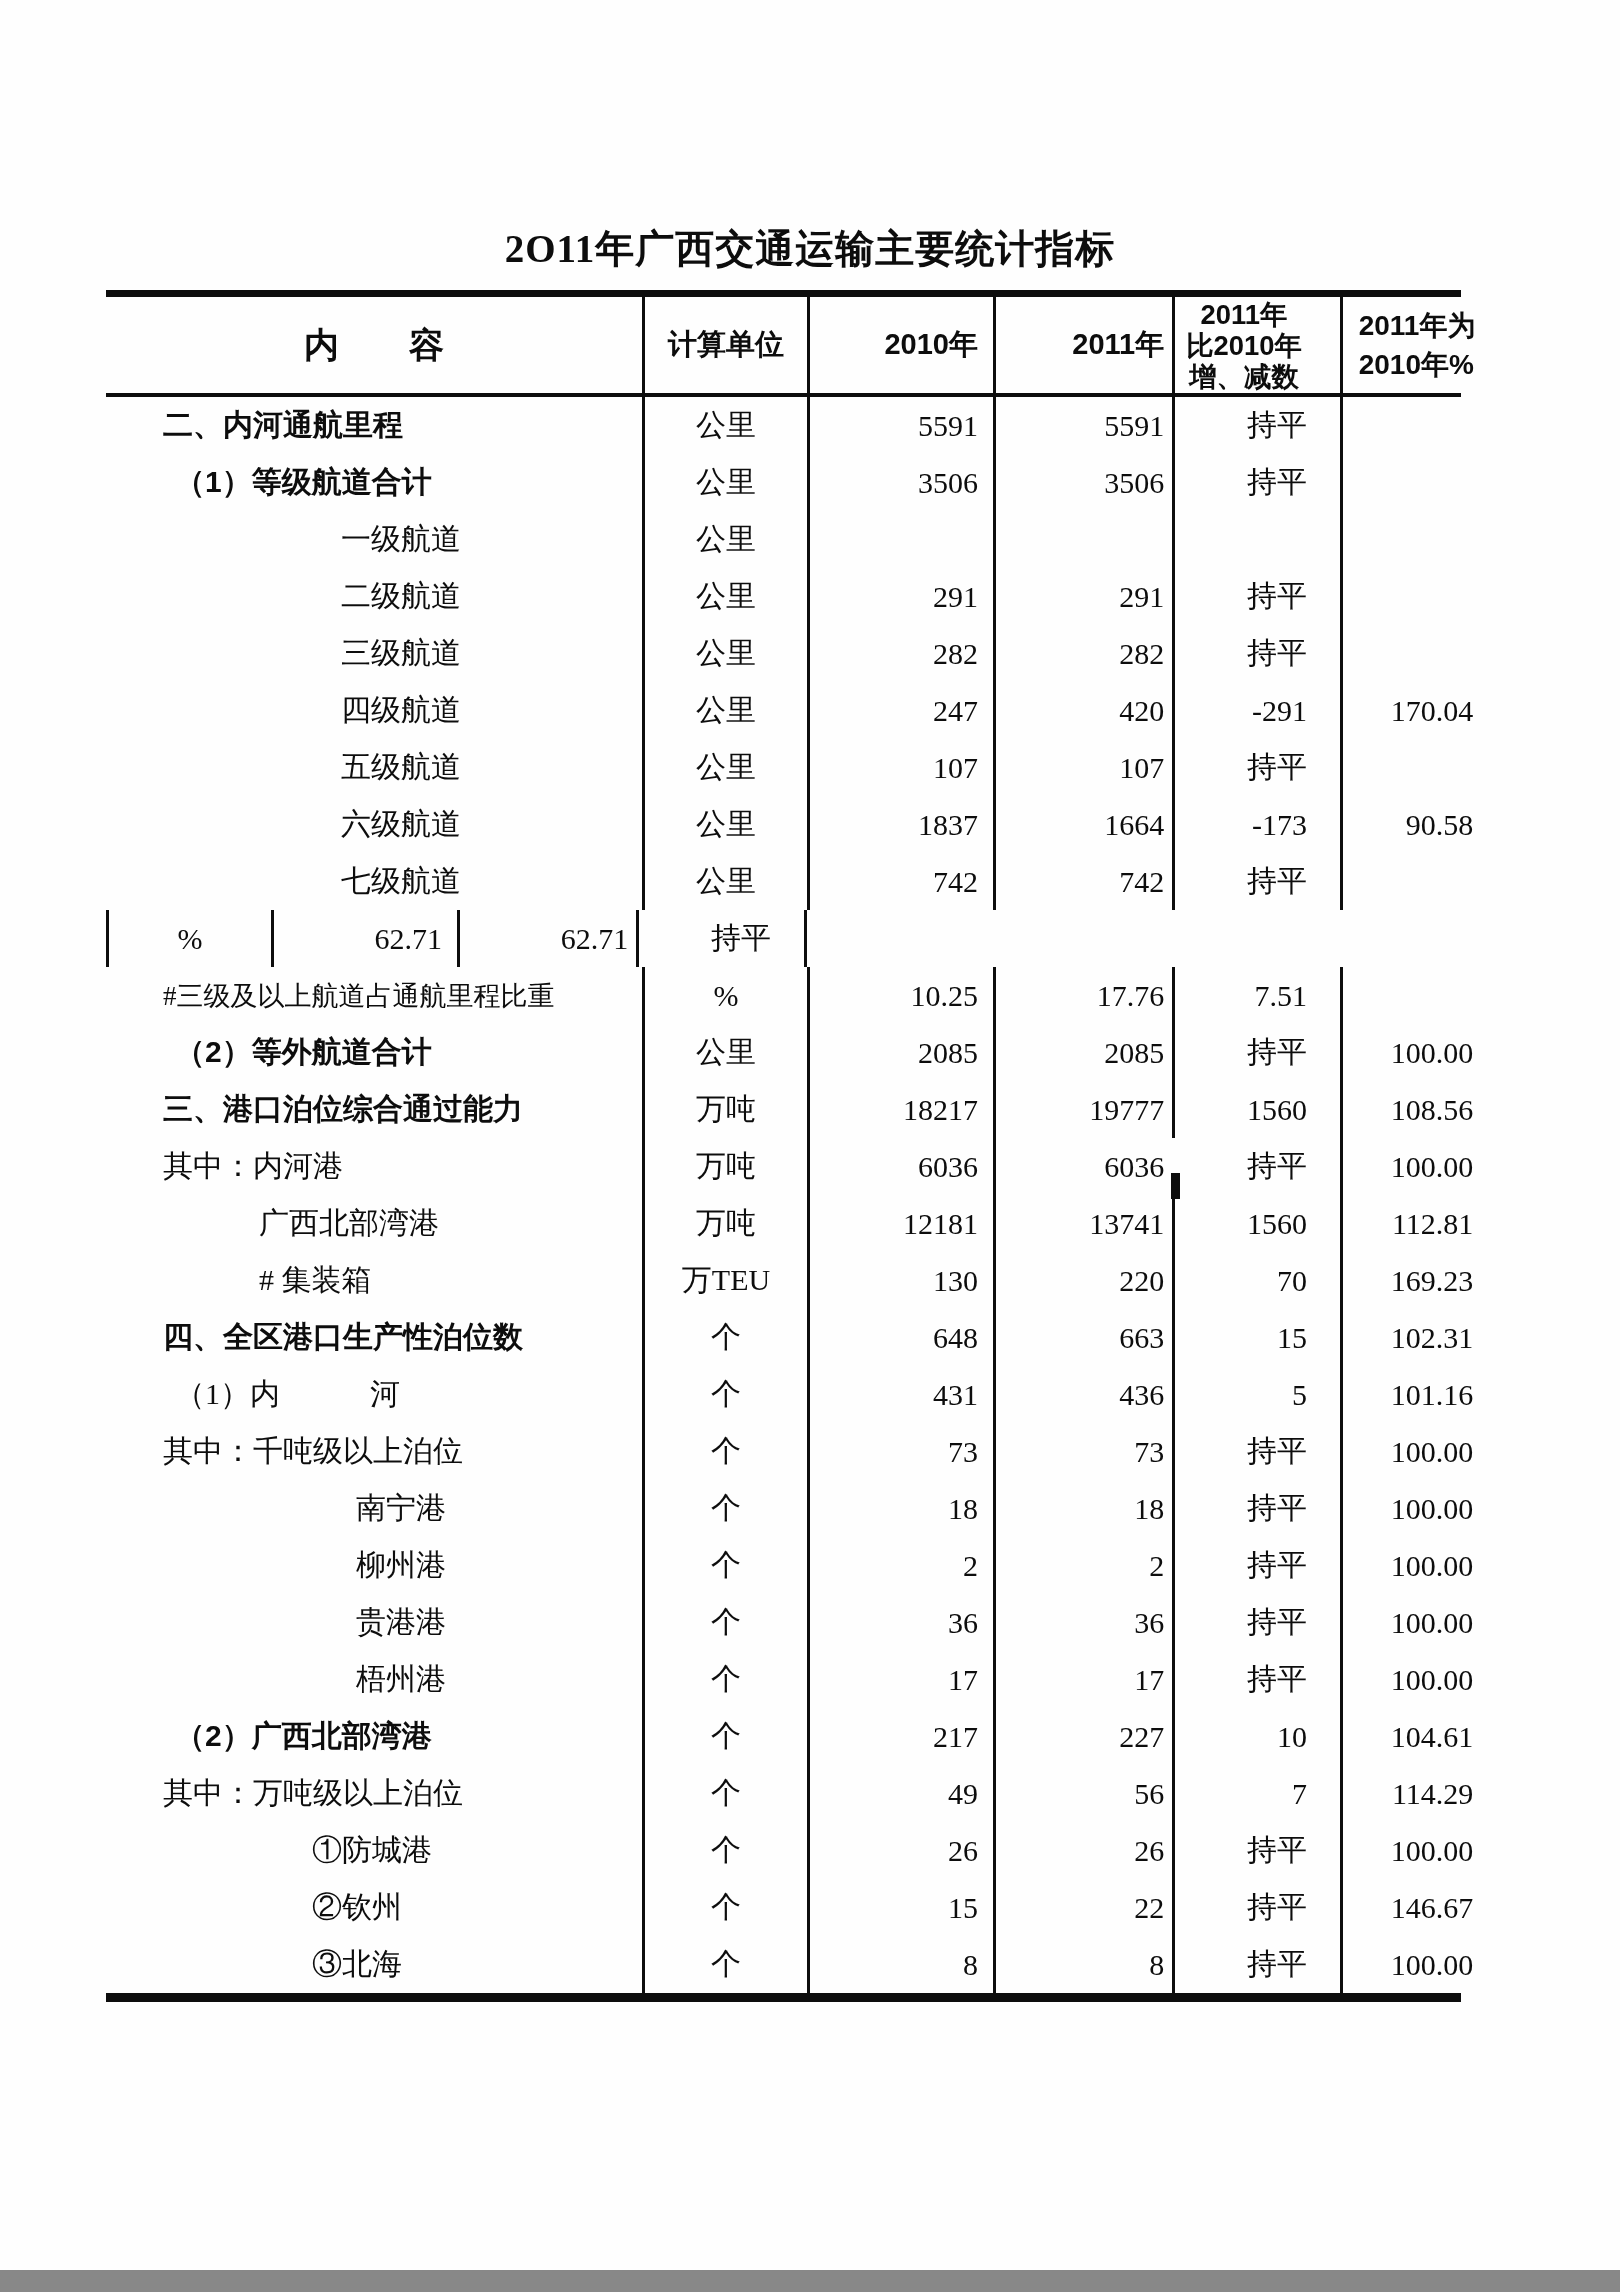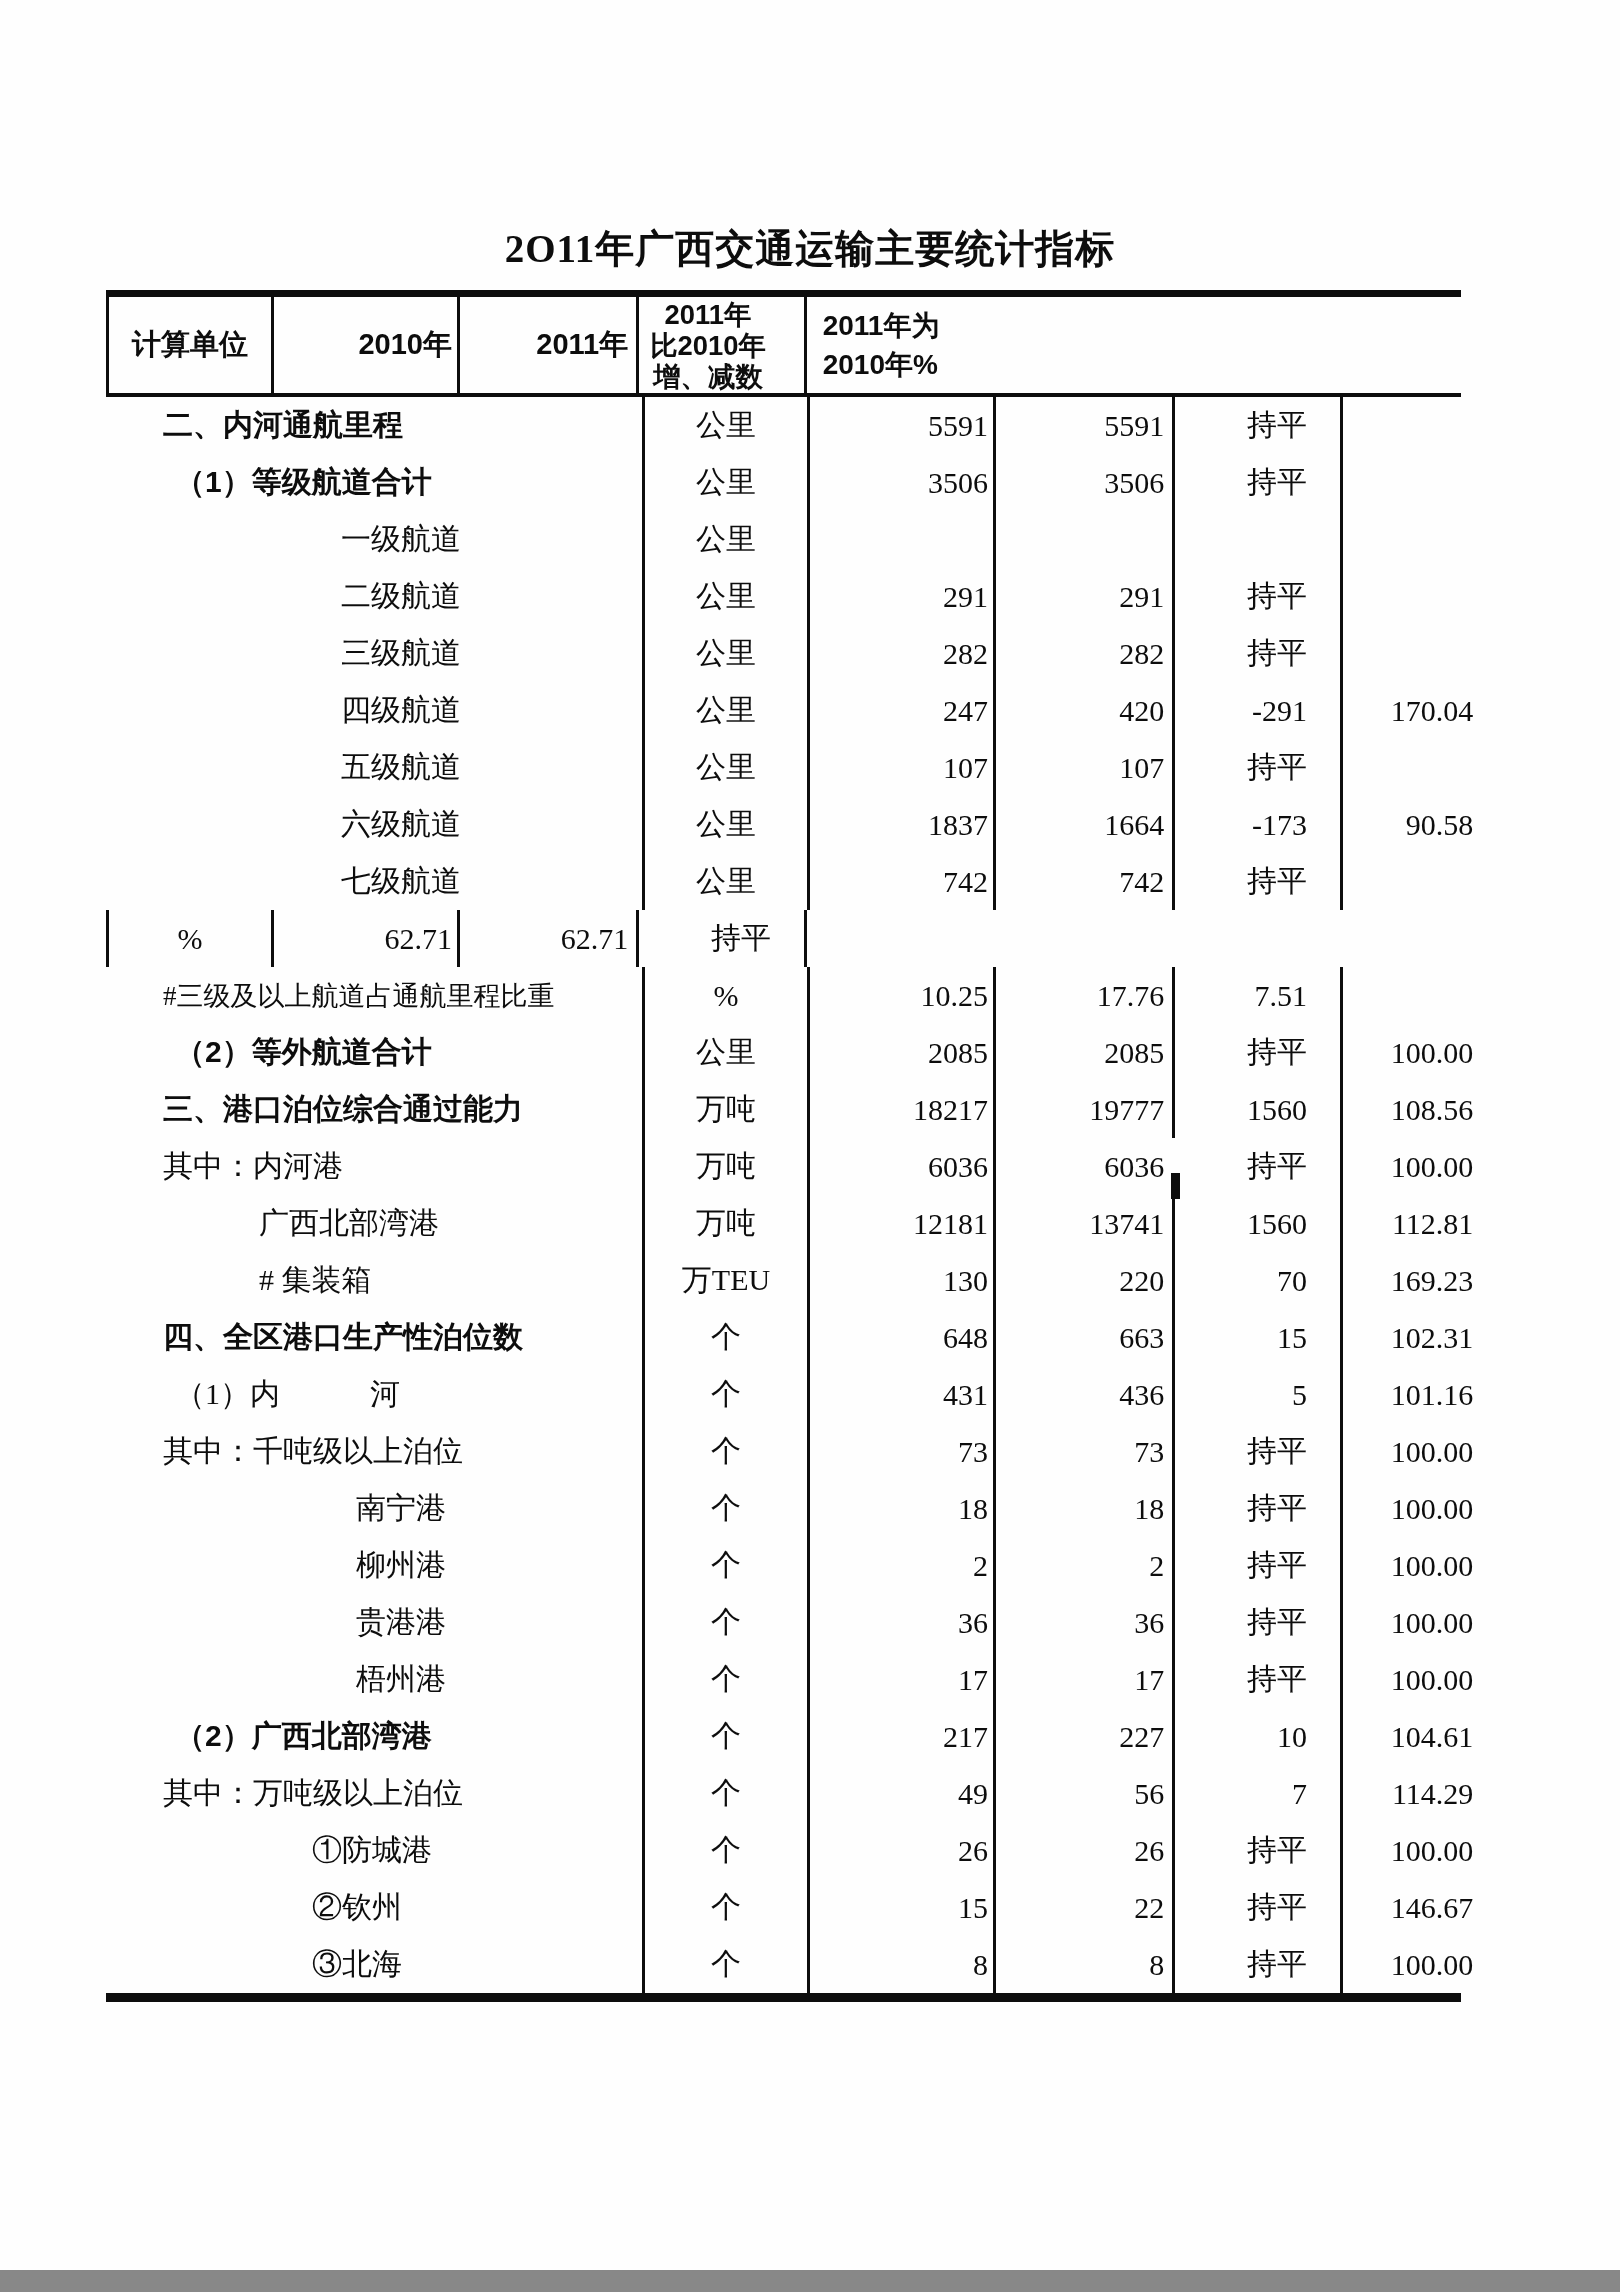--- a/index.html
+++ b/index.html
@@ -44,21 +44,21 @@
   .c{
     display:flex;
     align-items:center;
     box-sizing:border-box;
     height:100%;
     white-space:nowrap;
     overflow:visible;
   }
   .c1{flex:0 0 536px;justify-content:flex-start;}
   .c2{flex:0 0 165px;border-left:3.9px solid #0d0d0d;justify-content:center;}
-  .c3{flex:0 0 186px;border-left:3.9px solid #0d0d0d;justify-content:flex-end;padding-right:5px;}
+  .c3{flex:0 0 186px;border-left:3.9px solid #0d0d0d;justify-content:flex-end;padding-right:15px;}
   .c4{flex:0 0 179px;border-left:3.9px solid #0d0d0d;justify-content:flex-end;padding-right:7.8px;}
   .c5{flex:0 0 141px;border-left:3.9px solid #0d0d0d;justify-content:flex-end;padding-right:5.9px;}
   .c6{flex:0 0 147px;border-left:3.9px solid #0d0d0d;justify-content:flex-end;padding-right:13.7px;margin-left:27px;}
 
   .thead .c1{justify-content:center;font-size:35px;}
   .thead .c2,.thead .c3,.thead .c4{font-size:29px;}
   .thead .c5{
     flex-direction:column;justify-content:center;align-items:center;
     font-size:27.4px;line-height:31px;padding-right:0;
   }
@@ -93,20 +93,21 @@
   }
 </style>
 </head>
 <body>
 
 <div class="page">
   <div class="title">2O11年广西交通运输主要统计指标</div>
 
   <div class="tbl">
     <div class="thead">
+      <div class="c c1">内　　容</div>
       <div class="c c2">计算单位</div>
       <div class="c c3">2010年</div>
       <div class="c c4">2011年</div>
       <div class="c c5">
         <span>2011年</span>
         <span>比2010年</span>
         <span>增、减数</span>
       </div>
       <div class="c c6">
         <span>2011年为</span>

